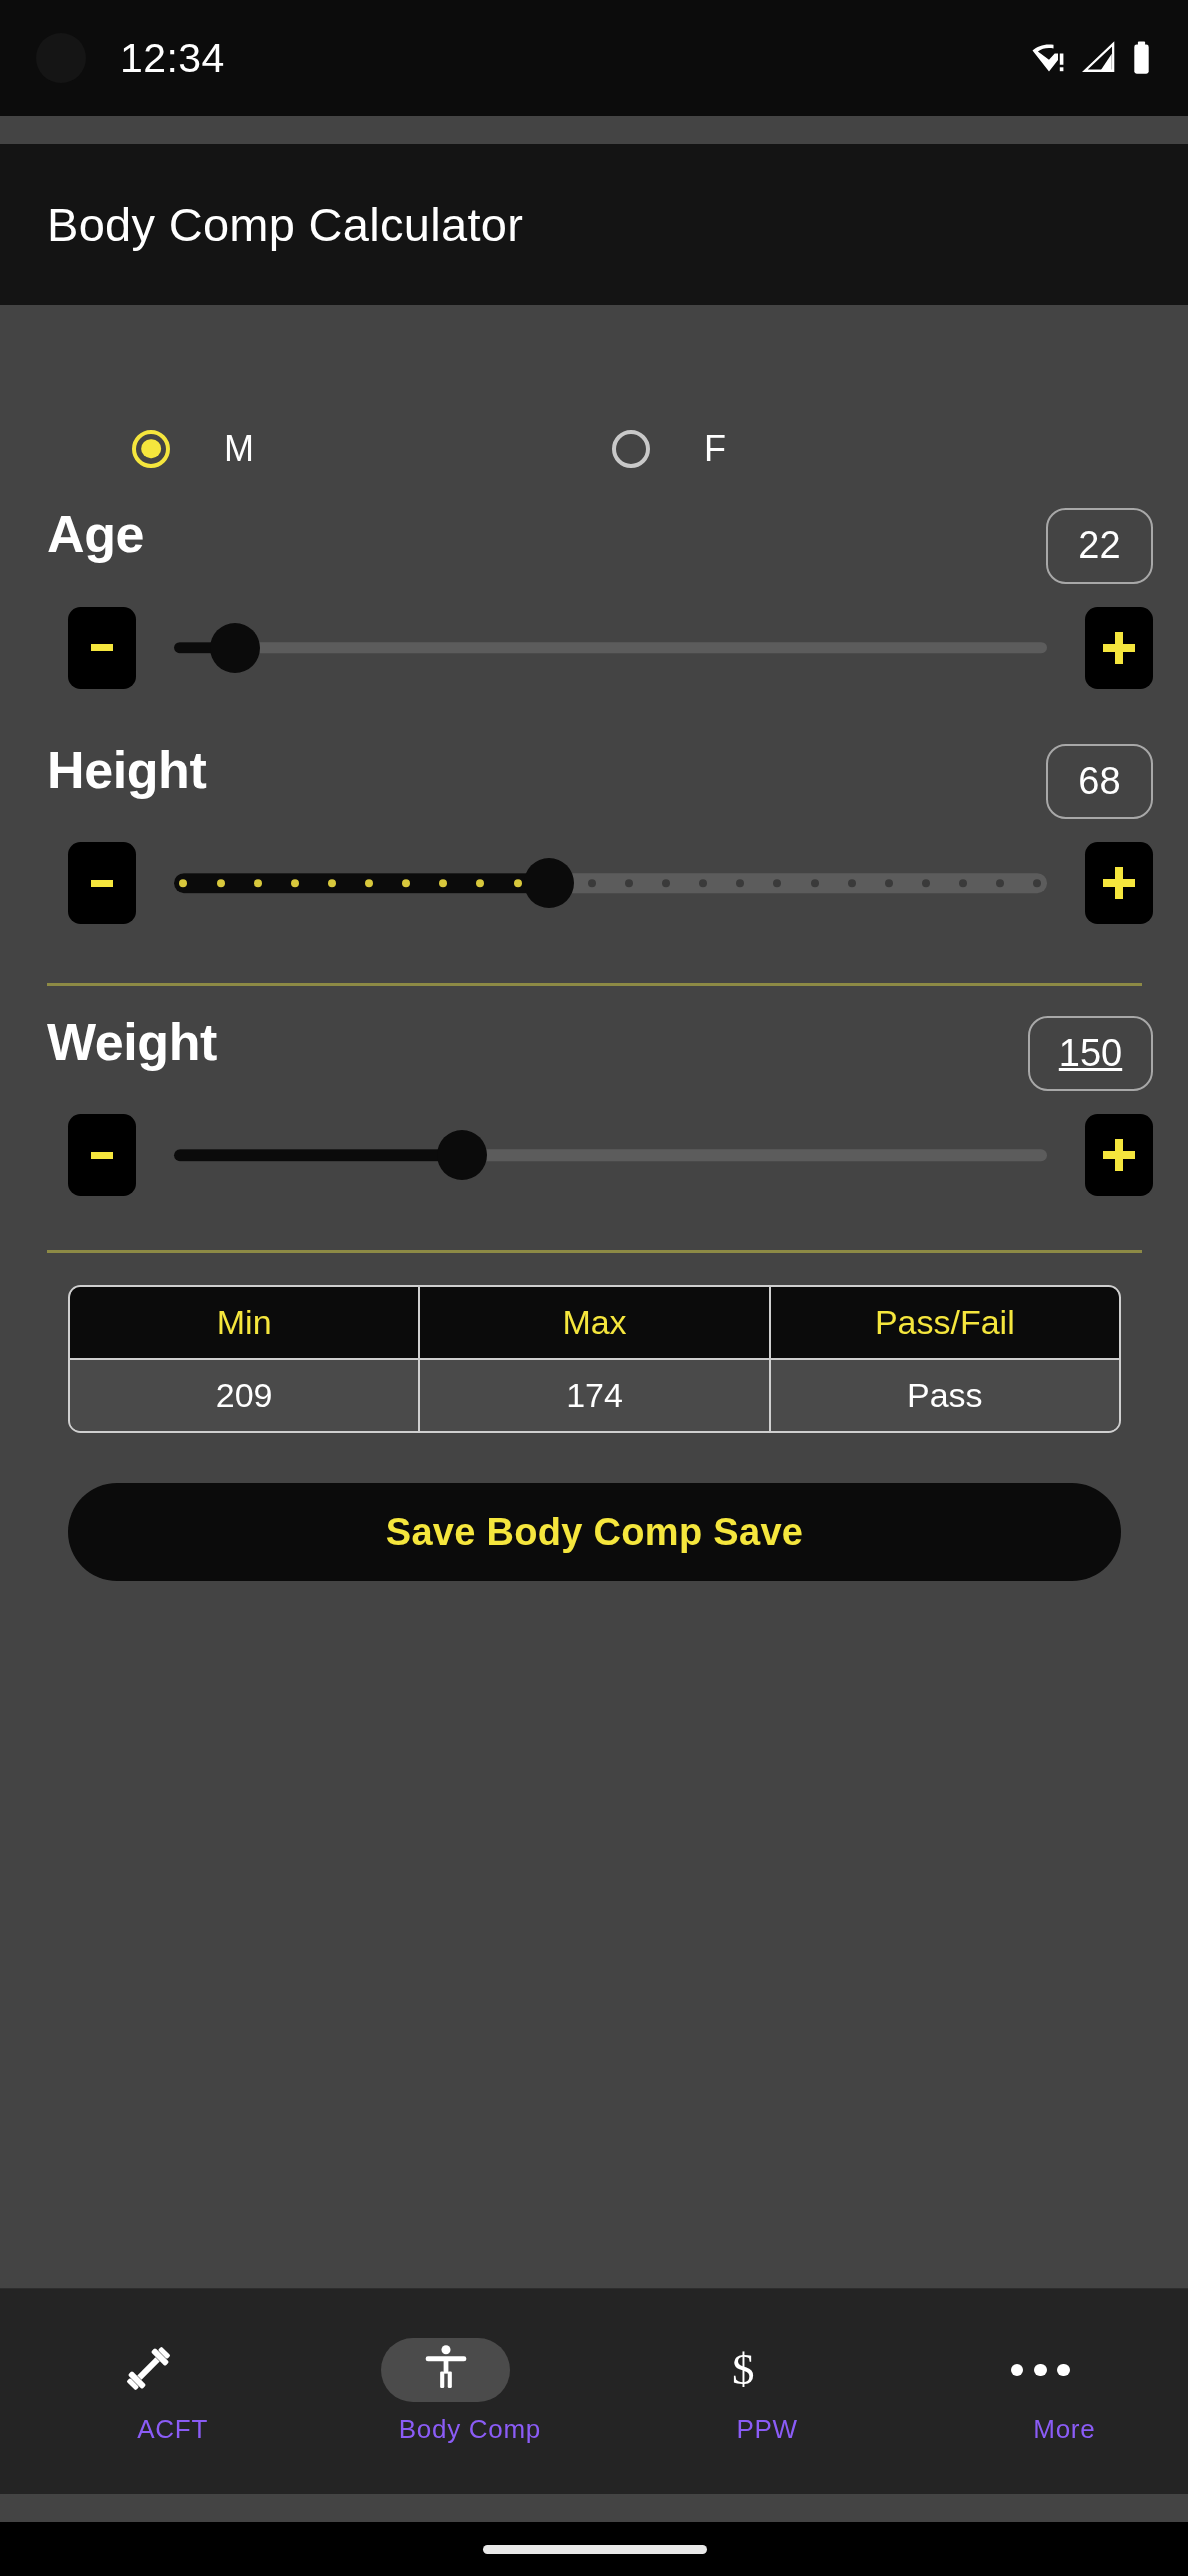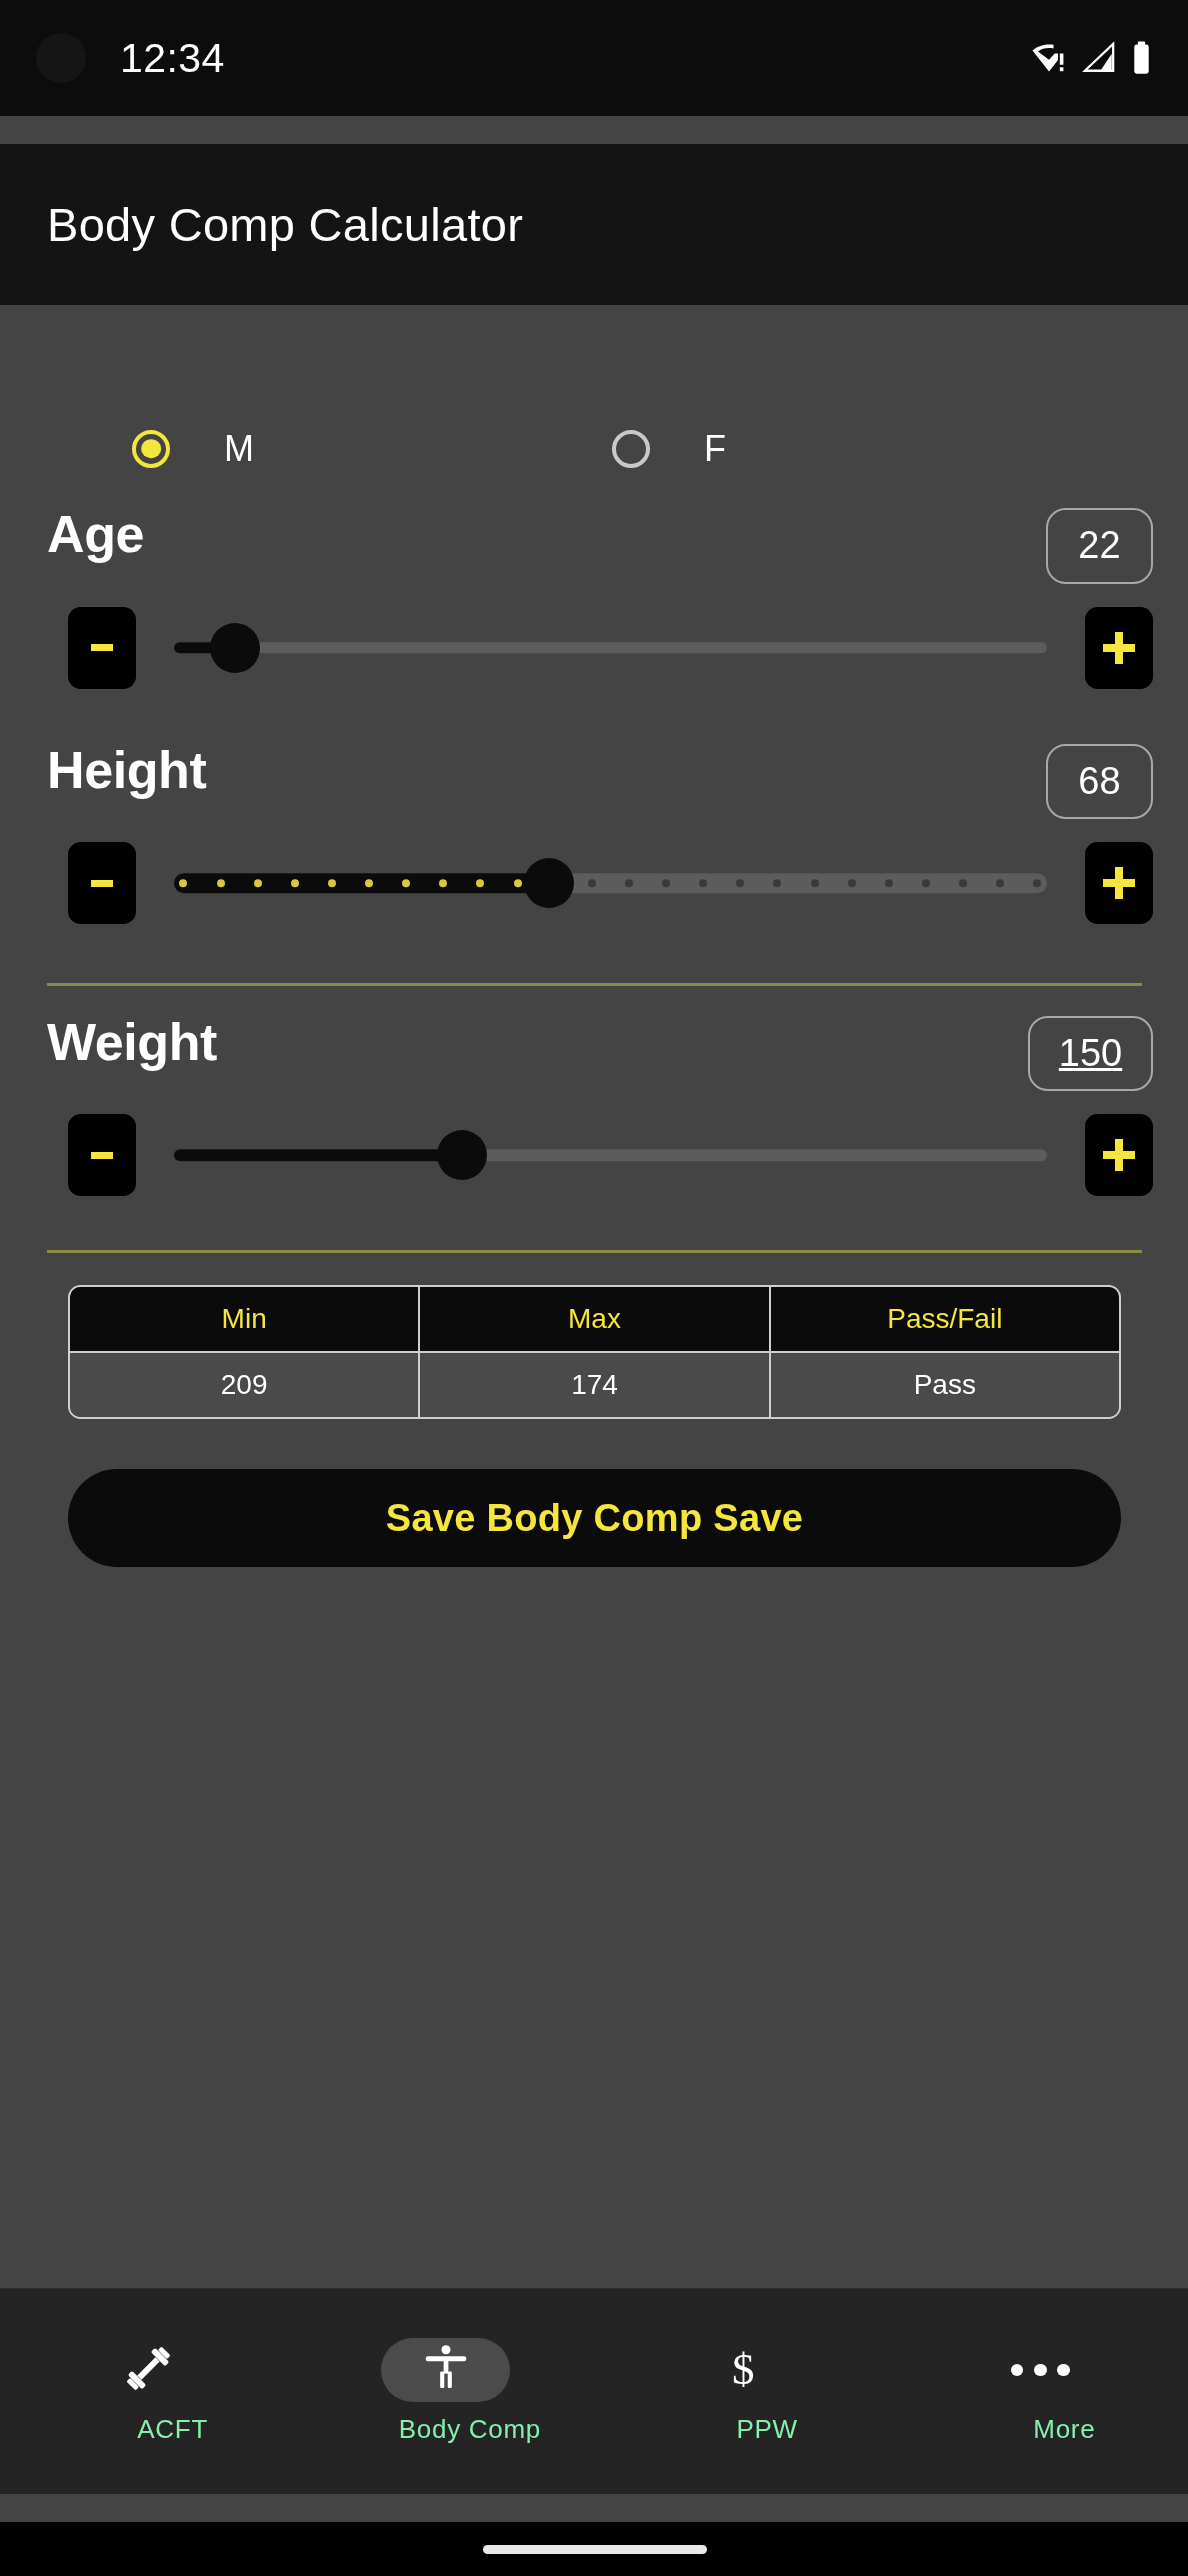--- a/index.html
+++ b/index.html
@@ -247,21 +247,21 @@
   .result-table {
     margin: 0 68px;
     border: 2.7px solid #cfcfcf;
     border-radius: 12.5px;
     overflow: hidden;
   }
   .tr { display: flex; }
   .th, .td {
     flex: 1 1 0;
     text-align: center;
-    font-size: 28px;
+    font-size: 34px;
     padding: 16px 16px;
     border-right: 2.7px solid #cfcfcf;
   }
   .th:last-child, .td:last-child { border-right: none; }
   .tr.head { background: #0b0b0b; }
   .th { color: #f5e63d; }
   .tr.body { background: #4a4a4a; border-top: 2.7px solid #cfcfcf; }
   .td { color: #ffffff; }
 
   
@@ -298,21 +298,21 @@
   }
   .nav-icon-pill {
     width: 129px; height: 64px;
     border-radius: 32px;
     display: flex;
     align-items: center;
     justify-content: center;
   }
   .nav-item.active .nav-icon-pill { background: #4b4b4b; }
   .nav-label {
-    color: #86efac;
+    color: #8b5cf6;
     font-size: 26px;
     letter-spacing: 0.7px;
     margin-left: 48px;
   }
   .nav-dots { display: flex; gap: 10.7px; }
   .nav-dots i {
     width: 12.5px; height: 12.5px;
     border-radius: 50%;
     background: #ffffff;
     display: block;

